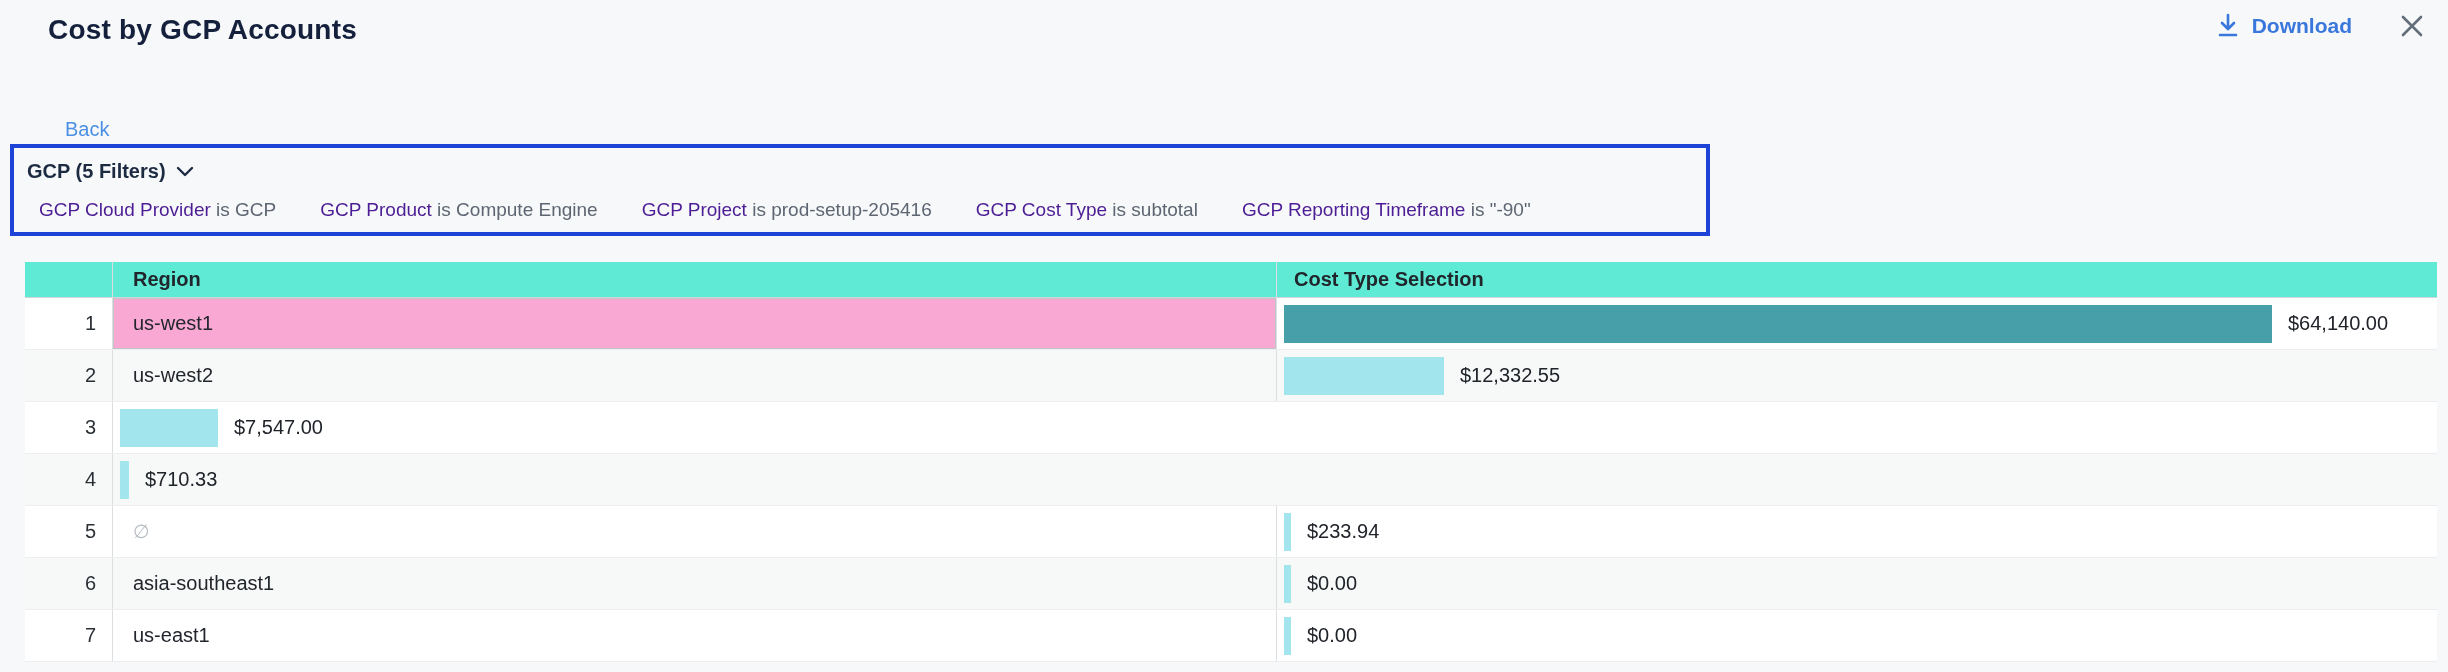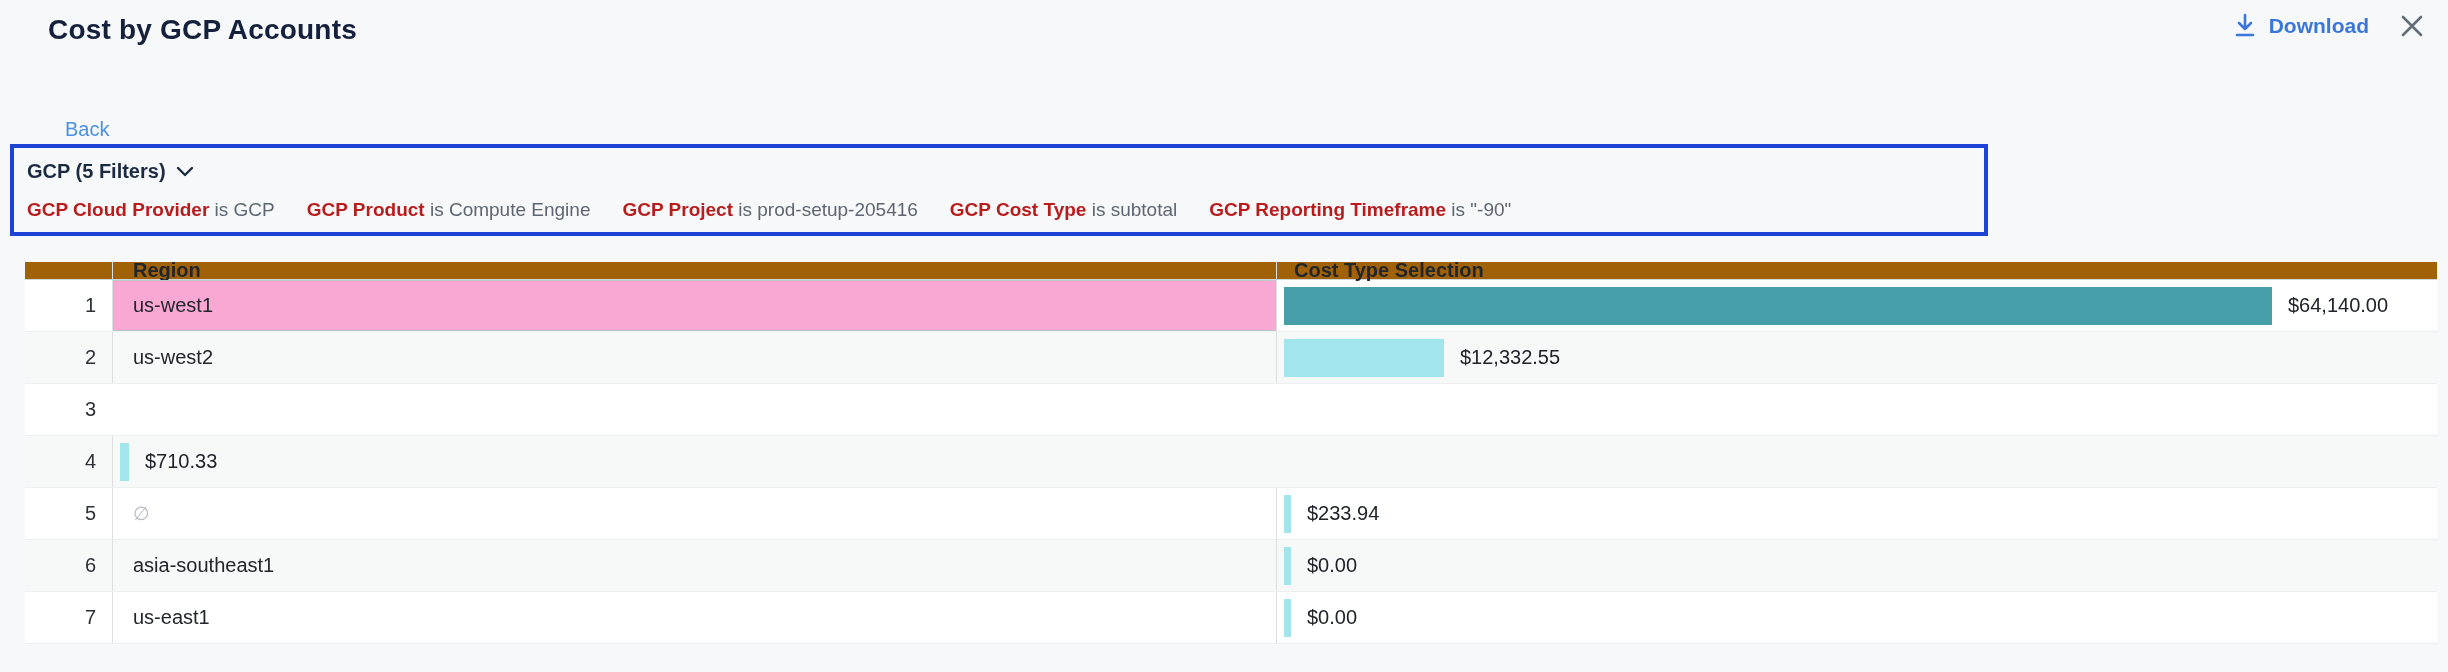--- a/index.html
+++ b/index.html
@@ -16,66 +16,66 @@
   }
   
   .page-title{
     position:absolute;left:28px;top:14px;
     font-size:28px;font-weight:700;color:#15213c;
     letter-spacing:.2px;
     margin-left:20px;
   }
   .header-right{
     position:absolute;right:18px;top:8px;
-    display:flex;align-items:center;gap:19px;
+    display:flex;align-items:center;gap:36px;
   }
   .download-btn{
     display:flex;align-items:center;gap:12px;
     color:#3a77dc;font-size:21px;font-weight:600;
     cursor:pointer;background:none;border:none;
     font-family:"Liberation Sans", sans-serif;
   }
   .close-btn{
     background:none;border:none;cursor:pointer;
     display:flex;align-items:center;justify-content:center;
     padding:4px;
   }
   
   .back-link{
     position:absolute;left:26px;top:118px;
     color:#4b90e4;font-size:20px;cursor:pointer;text-decoration:none;margin-left:39px;
   }
   
   .filter-box{
     position:absolute;left:10px;top:144px;
-    width:1978px;height:92px;
+    width:1700px;height:92px;
     border:4px solid #1e43d7;
     background:transparent;
     box-sizing:border-box;
     padding:12px 0 0 13px;
   }
   .filter-summary{
     display:flex;align-items:center;gap:10px;
     font-size:20px;font-weight:600;color:#1d2b42;
     cursor:pointer;width:max-content;
   }
   .filter-list{
     margin-top:16px;
     display:flex;gap:32px;white-space:nowrap;
     font-size:19px;color:#5d6672;
   }
-  .filter-item .f-field{font-weight:700;color:#b91c1c;}
+  .filter-item .f-field{font-weight:400;color:#4c1d95;margin-left:12px;}
   
   .cost-table{
     position:absolute;left:25px;top:262px;
     width:2412px;
   }
   .t-head{
-    display:flex;height:18px;
-    background:#a16207;
+    display:flex;height:36px;
+    background:#5eead4;
     border-bottom:1px solid #d2d5d7;
     box-sizing:border-box;
   }
   .t-row{
     display:flex;height:52px;
     background:#ffffff;
     border-bottom:1px solid #eceeef;
     box-sizing:border-box;
   }
   .t-row.zebra{background:#f7f8f8;}
@@ -188,20 +188,24 @@
           <div class="c-region">
             <span>us-west2</span>
           </div>
           <div class="c-bar">
             <div class="bar" style="width: 160px;"></div>
             <span class="bar-label">$12,332.55</span>
           </div>
         </div>
         <div class="t-row">
           <div class="c-num">3</div>
+          <div class="c-bar">
+            <div class="bar" style="width: 98px;"></div>
+            <span class="bar-label">$7,547.00</span>
+          </div>
         </div>
         <div class="t-row zebra">
           <div class="c-num">4</div>
           <div class="c-bar">
             <div class="bar" style="width: 9px;"></div>
             <span class="bar-label">$710.33</span>
           </div>
         </div>
         <div class="t-row">
           <div class="c-num">5</div>

